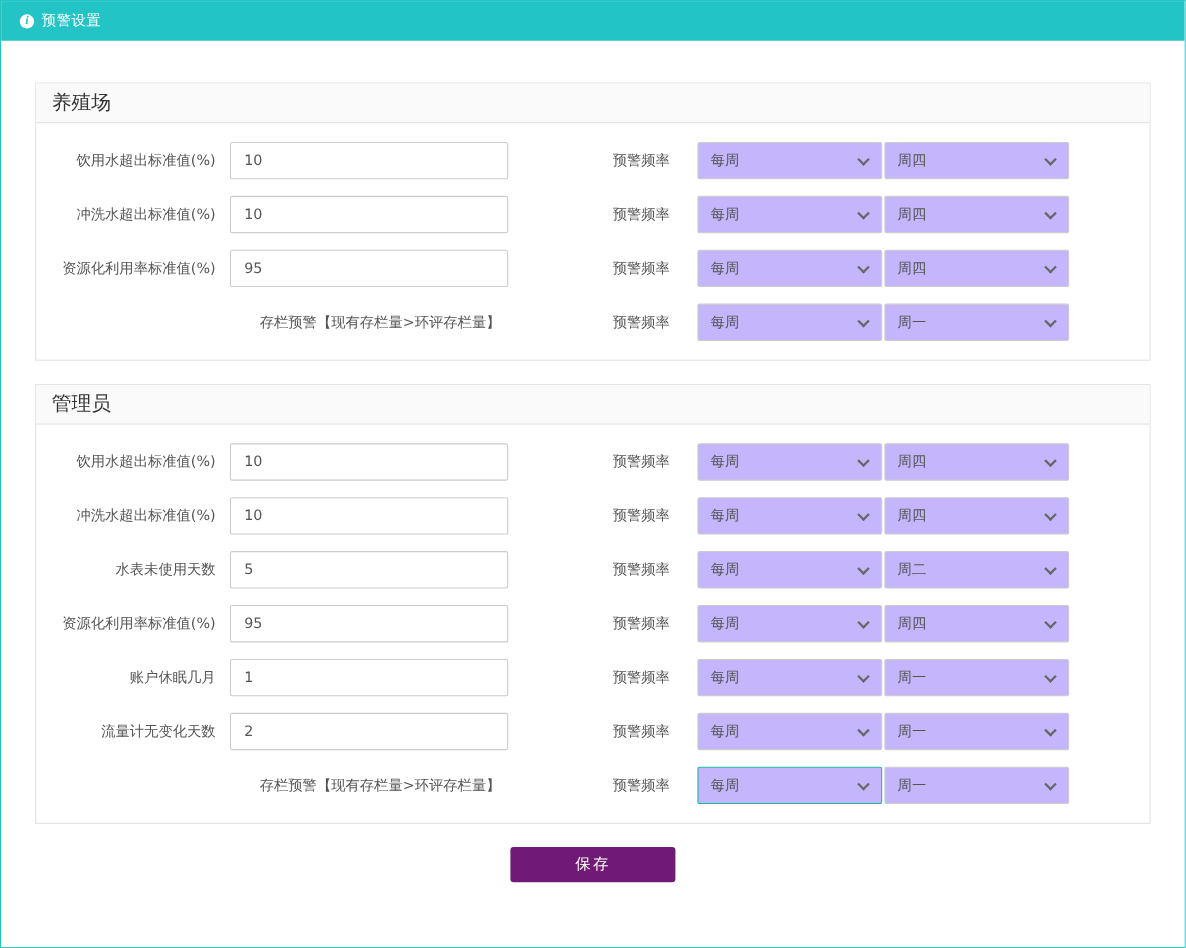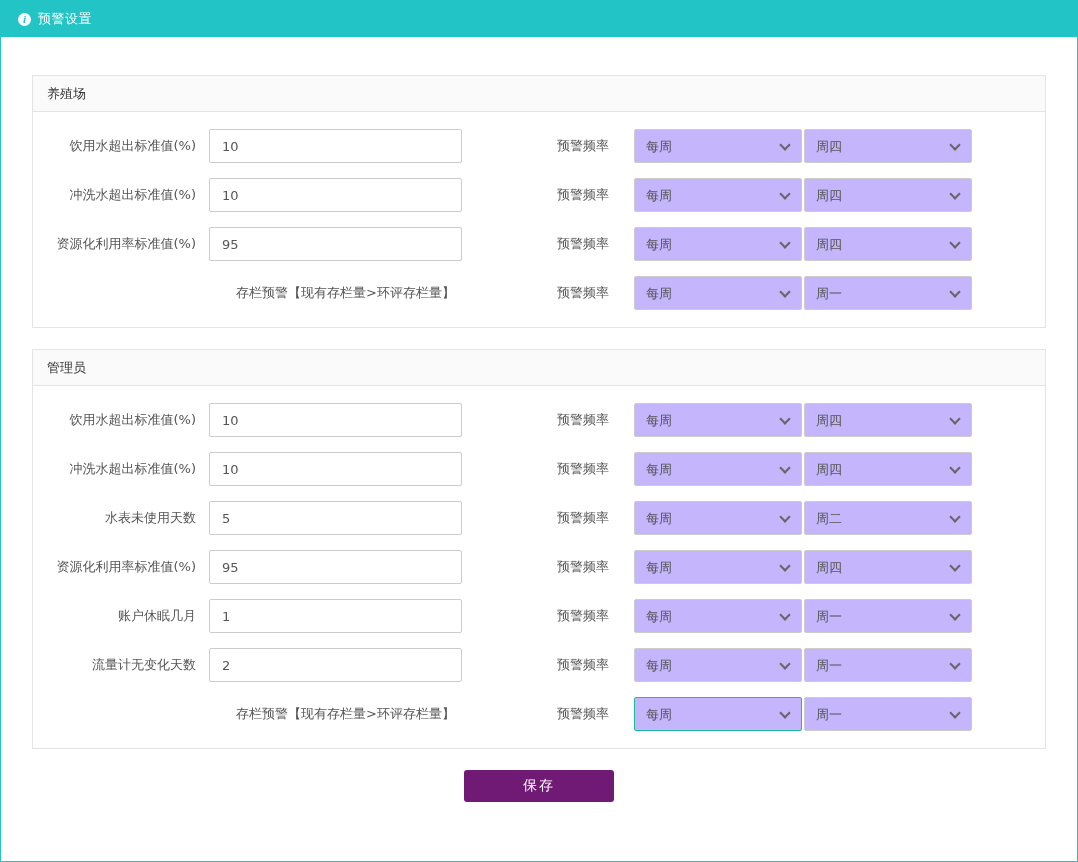--- a/index.html
+++ b/index.html
@@ -45,21 +45,21 @@
     margin-bottom: 21px;
     background: #fff;
   }
   .fieldset-header {
     height: 36px;
     line-height: 35px;
     background: #fafafa;
     border-bottom: 1px solid #e4e4e4;
     padding-left: 14px;
     color: #333;
-    font-size: 13px;
+    font-size: 18px;
   }
   .fieldset-body { padding: 17px 0 17px 8px; }
   .warn-row {
     display: flex;
     align-items: center;
     height: 34px;
     margin-bottom: 15px;
   }
   .warn-row:last-child { margin-bottom: 0; }
   .row-label {

